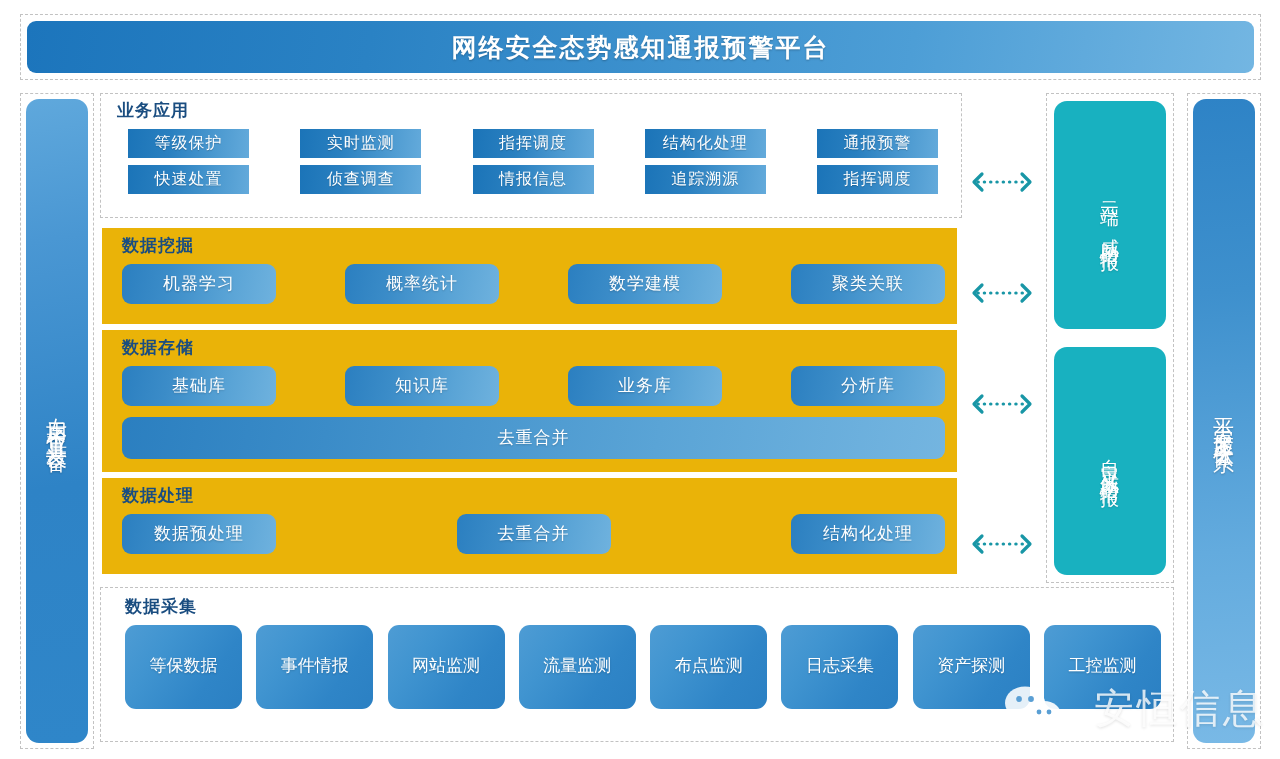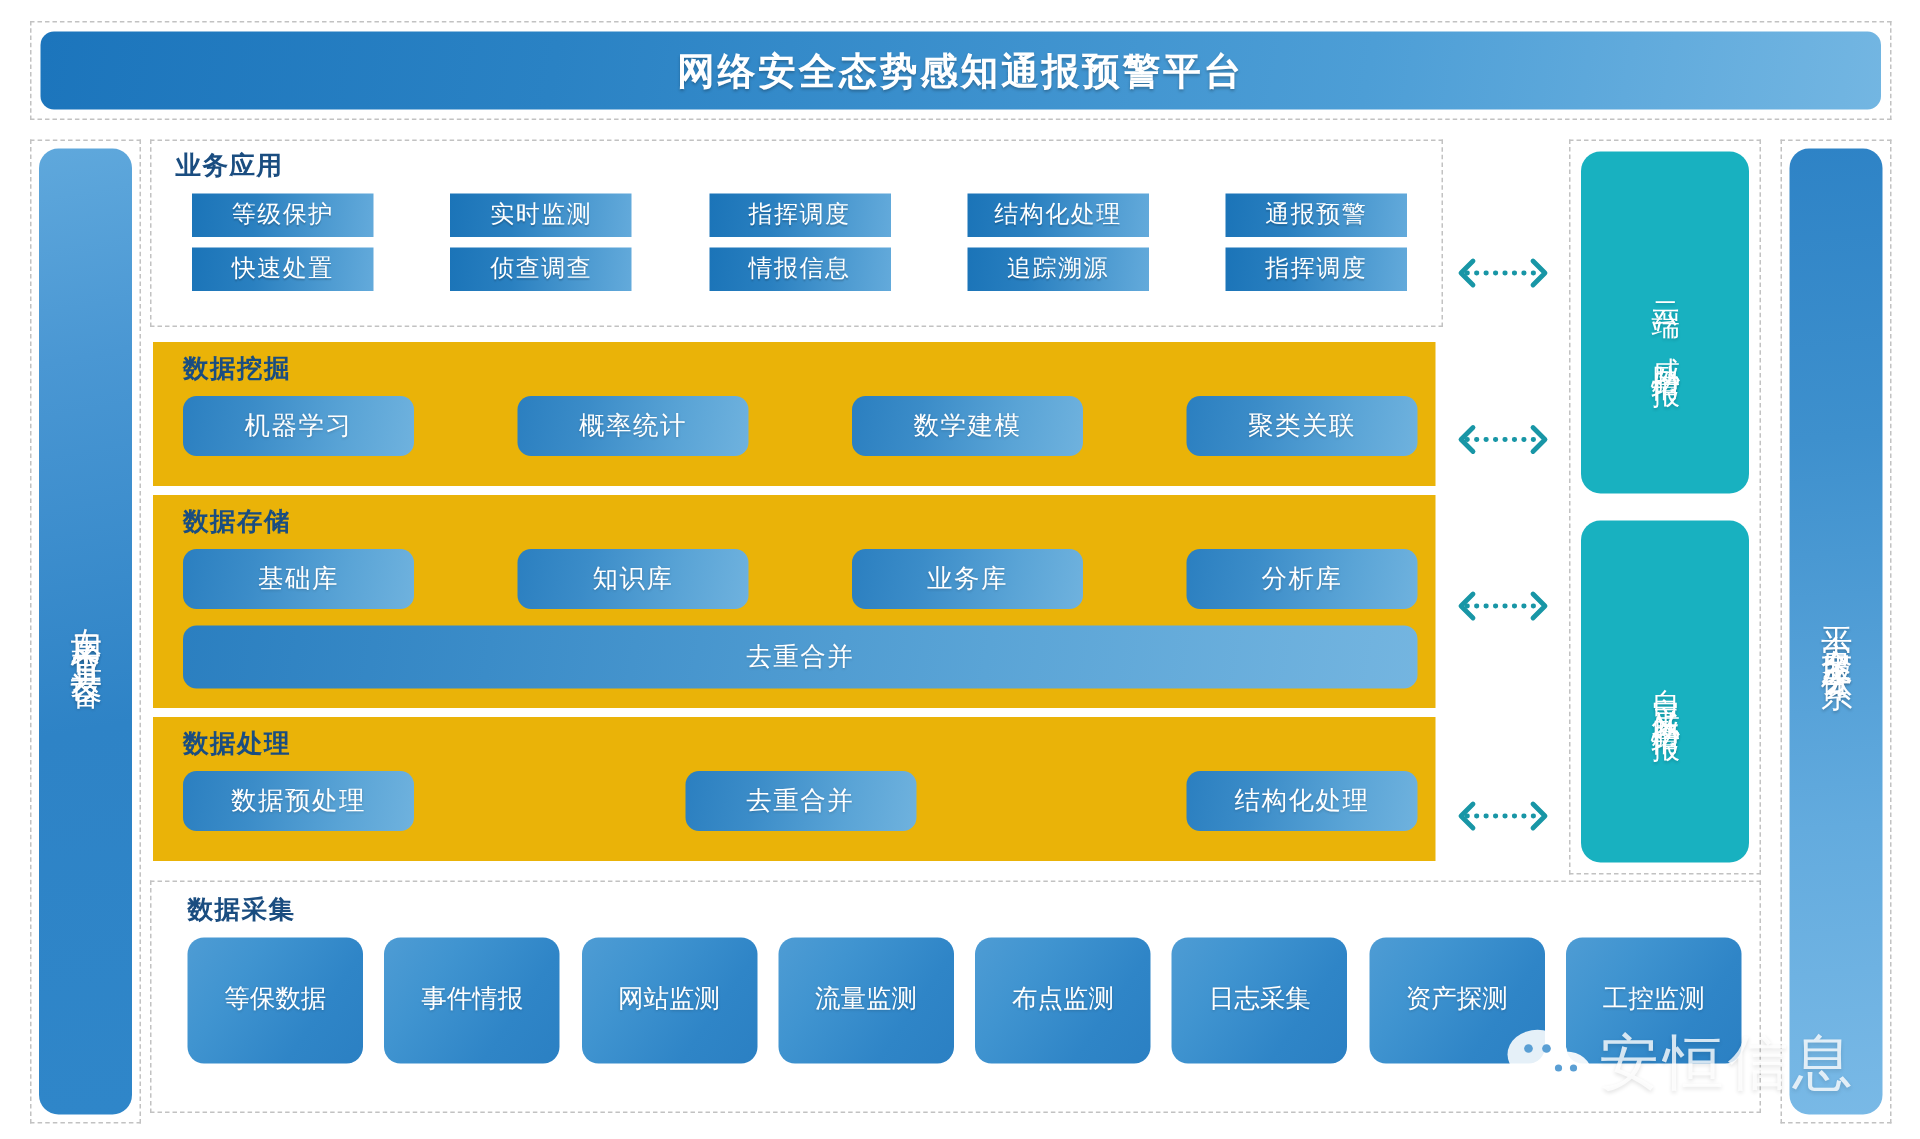--- a/index.html
+++ b/index.html
@@ -161,21 +161,21 @@
   }
 
   
   .arrow{
     position:absolute;width:64px;height:22px;
   }
 
   
   #watermark{
     position:absolute;left:1002px;top:672px;width:270px;height:72px;
-    display:flex;align-items:center;pointer-events:none;
+    display:flex;align-items:center;pointer-events:none;gap:28px;
   }
   #wm-logo{width:62px;height:52px;position:relative;flex:0 0 auto;margin-right:2px;}
   #wm-text{
     color:rgba(255,255,255,.80);font-size:40px;letter-spacing:3px;
     text-shadow:0 1px 3px rgba(0,0,0,.12);
     white-space:nowrap;
   }
 </style>
 </head>
 <body>

